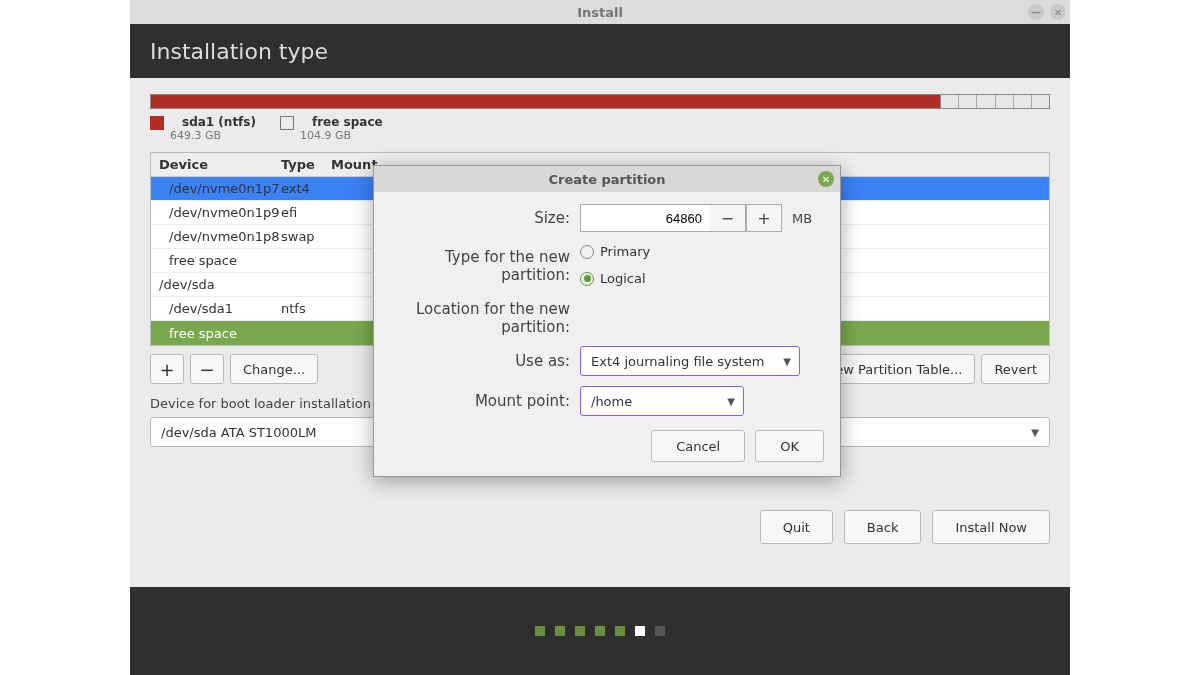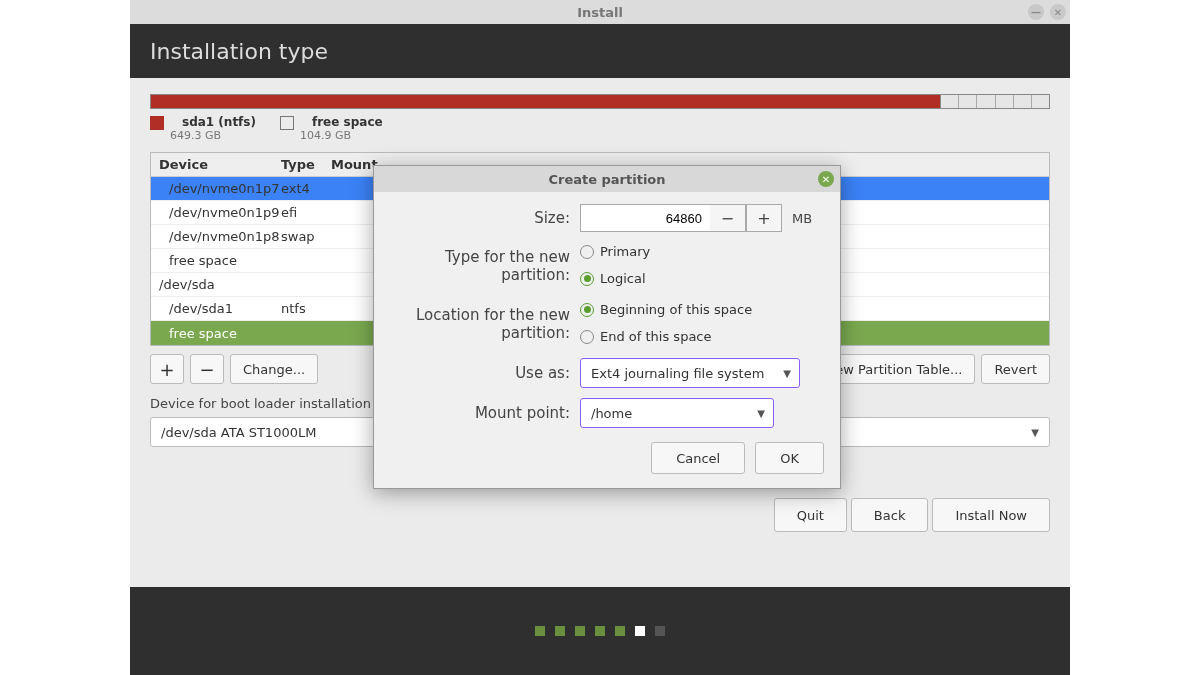--- a/index.html
+++ b/index.html
@@ -40,21 +40,21 @@
   
   .tbrow { display:flex; gap:6px; margin-top:8px; align-items:center;}
   .btn { background:#f7f7f7; border:1px solid #bbb; border-radius:3px; height:30px; display:inline-flex;align-items:center;justify-content:center; padding:0 12px; font-size:13px; color:#333; cursor:pointer;}
   .btn.sq { width:34px; padding:0; font-size:18px; }
   .tbrow .spacer { flex:1; }
   
   .label { margin:12px 0 6px; color:#444;}
   .combo { border:1px solid #bbb; background:#fff; height:30px; display:flex; align-items:center; padding:0 10px; border-radius:3px; position:relative;}
   .combo .arrow { position:absolute; right:10px; font-size:10px; color:#555;}
   
-  .footer { position:absolute; right:20px; top:420px; display:flex; gap:4px; }
+  .footer { position:absolute; right:20px; top:432px; display:flex; gap:11px; }
   .footer .btn { height:34px; padding:0 22px; }
   
   .bottombar { position:absolute; left:0; right:0; bottom:0; height:88px; background:#2f2f2f; display:flex;align-items:center;justify-content:center;gap:10px;}
   .dot { width:10px; height:10px; background:#6a8f3f;}
   .dot.light { background:#fff;}
   .dot.dim { background:#555;}
   
   .overlay { position:absolute; inset:0; }
   .modal { position:absolute; left:243px; top:165px; width:468px; background:#f0f0f0; border:1px solid #999; box-shadow:0 4px 20px rgba(0,0,0,.35);}
   .mtitle { height:26px; background:#d8d8d8; display:flex;align-items:center;justify-content:center;font-weight:bold;color:#555;position:relative;font-size:13px;}
@@ -235,46 +235,36 @@
             </label>
             <label class="radio">
               <span class="rdot on"></span>
               <span>Logical</span>
             </label>
           </div>
         </div>
 
         <div class="frow top">
           <div class="flab">Location for the new partition:</div>
-          <div class="fval" style="flex-direction:column;align-items:flex-start;">
-            <label class="radio">
-              <span class="rdot on"></span>
-              <span>Beginning of this space</span>
-            </label>
-            <label class="radio">
-              <span class="rdot"></span>
-              <span>End of this space</span>
-            </label>
-          </div>
         </div>
 
         <div class="frow">
           <div class="flab">Use as:</div>
           <div class="fval">
             <div class="select">
               <span>Ext4 journaling file system</span>
               <span class="arrow">▼</span>
             </div>
           </div>
         </div>
 
         <div class="frow">
           <div class="flab">Mount point:</div>
           <div class="fval">
-            <div class="select" style="width:194px">
+            <div class="select" style="width:164px">
               <span>/home</span>
               <span class="arrow">▼</span>
             </div>
           </div>
         </div>
 
         <div class="mfooter">
           <div class="btn">Cancel</div>
           <div class="btn">OK</div>
         </div>

